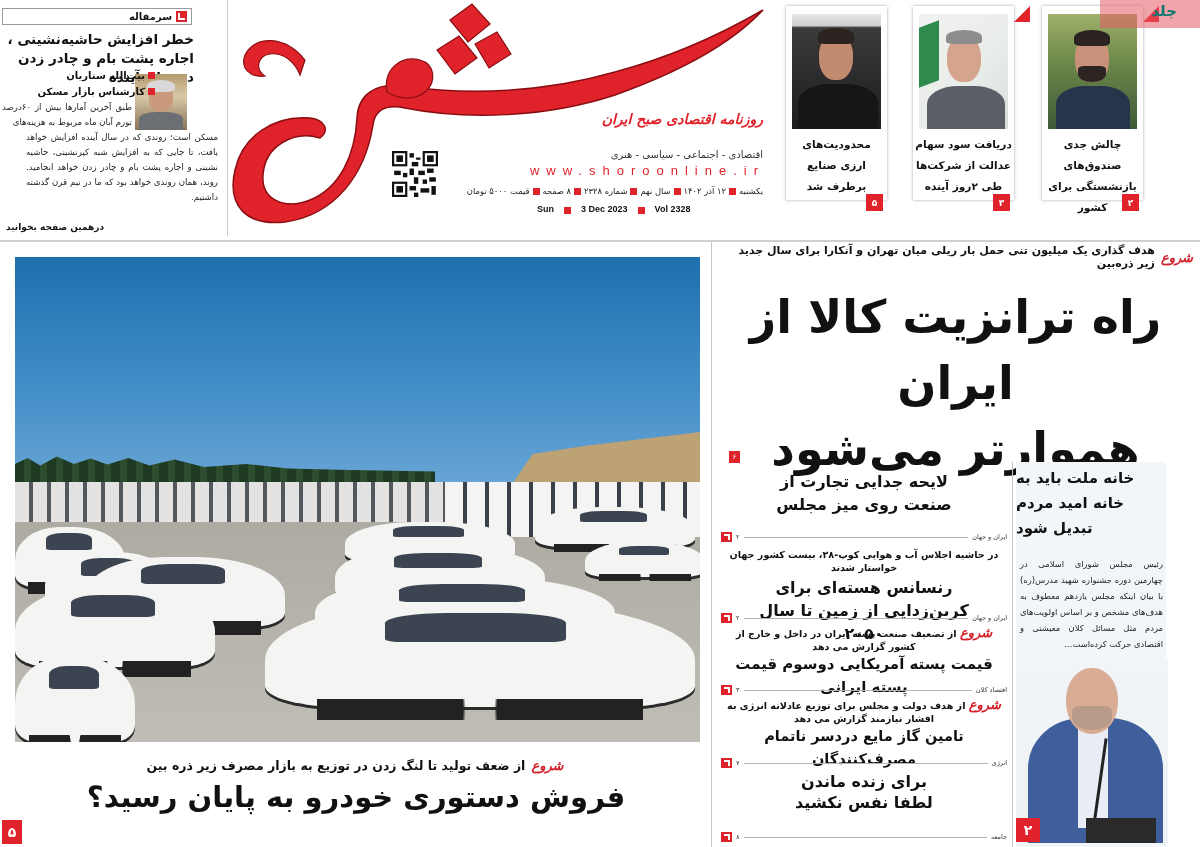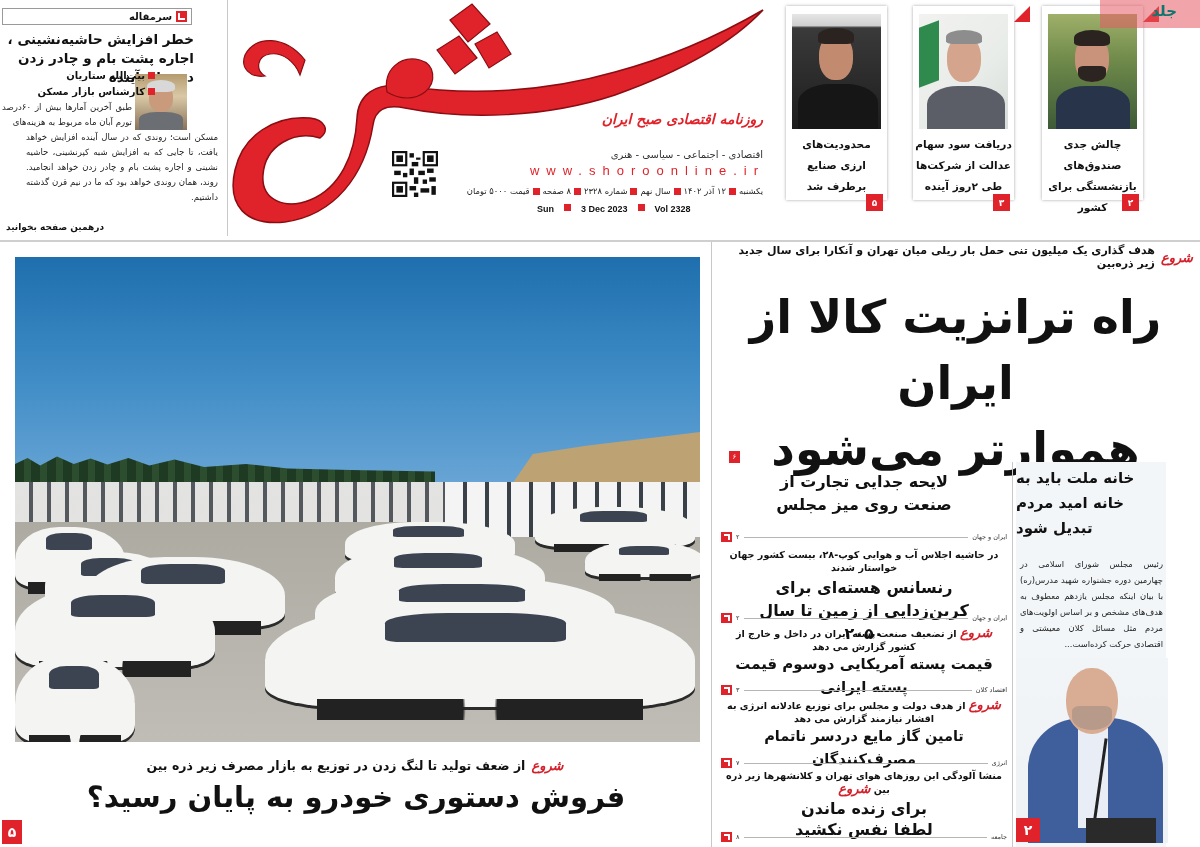--- a/index.html
+++ b/index.html
@@ -26,21 +26,21 @@
 
   
   #masthead { left: 215px; top: 0; width: 560px; height: 236px; }
   #masthead .logo { position:absolute; left:0; top:0; width:560px; height:236px; }
   #masthead .tagline { position:absolute; right:12px; top:111px; color:#e0232a; font-family:"DejaVu Serif", serif; font-style: italic; font-size:14px; font-weight:bold; }
   #masthead .sections { position:absolute; right:12px; top:149px; font-size:10px; color:#333; }
   #masthead .site { position:absolute; right:10px; top:163px; font-size:13px; color:#e0232a; letter-spacing:7px; font-family:"Liberation Sans", sans-serif; }
   #masthead .qr { position:absolute; left:177px; top:151px; width:46px; height:46px; }
   #masthead .dateline { position:absolute; right:12px; top:186px; font-size:8.4px; color:#222; display:flex; align-items:center; gap:3px; }
   #masthead .dateline .sq { width:7px; height:7px; background:#e0232a; display:inline-block; }
-  #masthead .enline { position:absolute; left:322px; top:204px; font-size:9px; font-weight:bold; display:flex; align-items:flex-start; gap:10px; font-family:"Liberation Sans", sans-serif; }
+  #masthead .enline { position:absolute; left:322px; top:204px; font-size:9px; font-weight:bold; display:flex; align-items:flex-end; gap:10px; font-family:"Liberation Sans", sans-serif; }
   #masthead .enline .sq { width:7px; height:7px; background:#e0232a; display:inline-block; }
 
   
   .teaser { position:absolute; top:6px; width:101px; height:194px; background:#fff; box-shadow: 0 0 3px rgba(0,0,0,0.35); }
   .teaser .pic { position:absolute; left:6px; top:8px; width:89px; height:115px; overflow:hidden; }
   .teaser .txt { position:absolute; left:2px; top:128px; width:97px; font-size:10.6px; font-weight:bold; text-align:center; line-height:21px; }
   .teaser .num { position:absolute; right:4px; bottom:-11px; width:17px; height:17px; background:#e0232a; color:#fff; font-size:9px; font-weight:bold; display:flex; align-items:center; justify-content:center; }
   .teaser .flag { position:absolute; right:-16px; top:0; width:0; height:0; border-left:16px solid transparent; border-bottom:16px solid #e0232a; }
   .person { position:absolute; }
   .person .hd { position:absolute; border-radius:45%; background:#c8937a; }
@@ -305,21 +305,20 @@
     <div class="head" style="font-size:14.5px;">تامین گاز مایع دردسر ناتمام مصرف‌کنندگان</div>
   </div>
   <div class="news-sep" style="top:296px;">
     <span class="ico"></span>
     <span class="pg">۷</span>
     <span class="line"></span>
     <span class="sec rtl">انرژی</span>
   </div>
 
   <div class="news-item rtl" style="top:307px;">
-    <div class="kick"><span>منشا آلودگی این روزهای هوای تهران و کلانشهرها زیر ذره بین</span> <span class="logo-mini">شروع</span></div>
     <div class="head" style="padding:2px 70px 0; line-height:21px;">برای زنده ماندن لطفا نفس نکشید</div>
   </div>
   <div class="news-sep" style="top:370px;">
     <span class="ico"></span>
     <span class="pg">۸</span>
     <span class="line"></span>
     <span class="sec rtl">جامعه</span>
   </div>
 </div>
 

